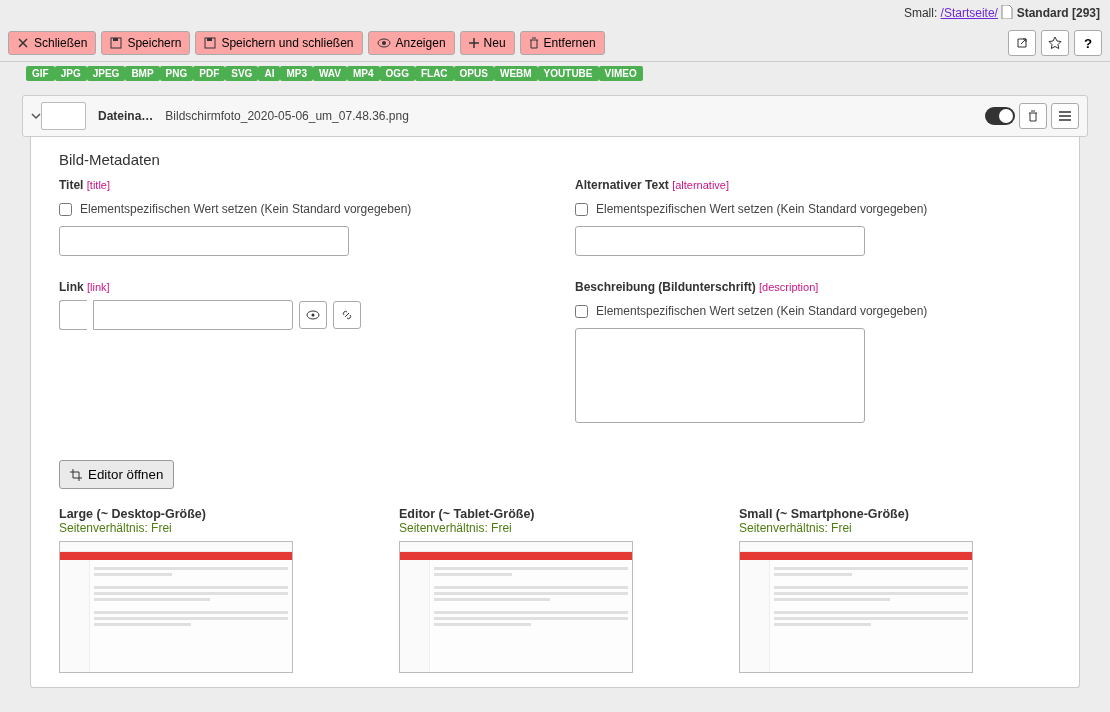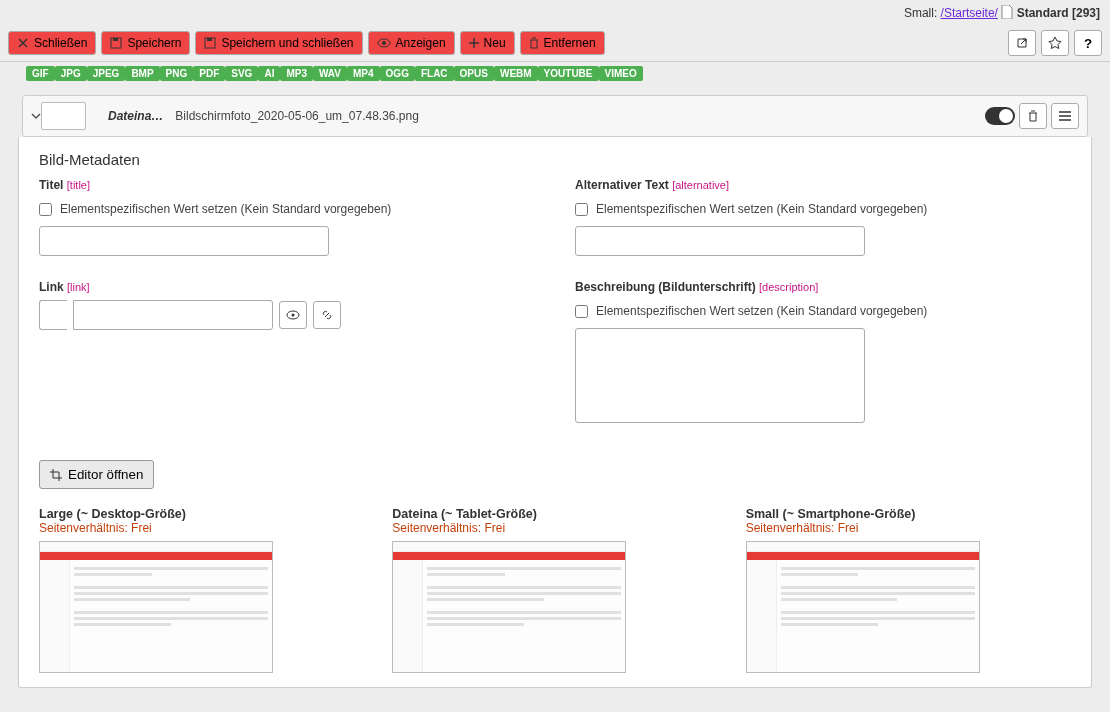--- a/index.html
+++ b/index.html
@@ -1,47 +1,47 @@
 <!DOCTYPE html>
 <html><head>
 <meta charset="utf-8">
 <style>
 * { box-sizing: border-box; margin: 0; padding: 0; }
 body { font-family: Arial, Helvetica, sans-serif; font-size: 12px; background: #ededed; color: #333; width: 1110px; height: 712px; overflow: hidden; }
 .breadcrumb { text-align: right; padding: 5px 10px; font-size: 12px; }
 .breadcrumb a { color: #6d28d9; text-decoration: underline; }
 .toolbar { display: flex; align-items: center; padding: 5px 8px; gap: 5px; border-bottom: 1px solid #ccc; }
-.tb-btn { display: inline-flex; align-items: center; gap: 5px; padding: 4px 8px; background: #ef4444; border: 1px solid #aaa; border-radius: 3px; cursor: pointer; font-size: 12px; }
+.tb-btn { display: inline-flex; align-items: center; gap: 5px; padding: 4px 8px; background: #fca5a5; border: 1px solid #aaa; border-radius: 3px; cursor: pointer; font-size: 12px; }
 .tb-right { margin-left: auto; display: flex; gap: 5px; }
 .sq-btn { width: 28px; height: 26px; display: inline-flex; align-items: center; justify-content: center; background: #fff; border: 1px solid #aaa; border-radius: 3px; cursor: pointer; }
 .content { padding: 0 10px; }
 .tags { display: flex; flex-wrap: wrap; gap: 0; padding: 4px 16px; }
 .tag { background: #4caf50; color: #fff; font-size: 10px; font-weight: bold; padding: 2px 6px; border-radius: 2px; }
 .file-bar { display: flex; align-items: center; padding: 6px 8px; border: 1px solid #ccc; border-radius: 3px; margin: 10px 12px 0; background: #f7f7f7; }
-.file-bar .label { font-weight: bold; margin: 0 12px 0 16px; font-style: italic; }
+.file-bar .label { font-weight: bold; margin: 0 12px 0 6px; }
 .file-bar .fname { color: #444; }
 .file-bar .right { margin-left: auto; display: flex; gap: 4px; align-items: center; }
 .thumb { width: 45px; height: 28px; background: #fff; border: 1px solid #bbb; border-radius: 2px; margin-right: 6px; display:inline-block; position:relative; }
-.panel { border: 1px solid #ccc; border-top: none; border-radius: 0 0 3px 3px; margin: 0 8px; padding: 14px 20px; background: #fff; }
+.panel { border: 1px solid #ccc; border-top: none; border-radius: 0 0 3px 3px; margin: 0 20px; padding: 14px 28px; background: #fff; }
 .section-title { font-size: 15px; margin-bottom: 10px; }
 .grid { display: grid; grid-template-columns: 1fr 1fr; gap: 24px 40px; }
 .fld-label { font-weight: bold; font-size: 12px; margin-bottom: 6px; }
 .code { color: #c71585; font-weight: normal; font-size: 11px; }
 .chk-row { display: flex; align-items: center; gap: 8px; margin: 10px 0; font-size: 12px; color: #444; }
 .txt-in { width: 290px; height: 30px; border: 1px solid #aaa; border-radius: 3px; background: #fff; }
 .txt-area { width: 290px; height: 95px; border: 1px solid #aaa; border-radius: 3px; background: #fff; resize: none; }
 .link-row { display: flex; align-items: center; gap: 6px; }
 .link-prefix { width: 28px; height: 30px; border: 1px solid #aaa; border-right: none; border-radius: 3px 0 0 3px; background: #fff; }
 .link-in { width: 200px; height: 30px; border: 1px solid #aaa; border-radius: 0 3px 3px 0; background: #fff; }
 .sm-btn { width: 28px; height: 28px; border: 1px solid #aaa; border-radius: 3px; background: #fff; cursor: pointer; display: inline-flex; align-items: center; justify-content: center; }
 .editor-btn { display: inline-flex; align-items: center; gap: 6px; padding: 6px 10px; background: #eaeaea; border: 1px solid #999; border-radius: 3px; cursor: pointer; margin-top: 10px; }
 .previews { display: flex; gap: 28px; margin-top: 18px; }
 .pv { flex: 1; }
 .pv-title { font-weight: bold; font-size: 12.5px; }
-.pv-sub { font-size: 12px; color: #c2410c; margin-bottom: 6px; }
+.pv-sub { font-size: 12px; color: #4d7c0f; margin-bottom: 6px; }
 .pv-img { width: 234px; height: 132px; border: 1px solid #bbb; background: #fff; position: relative; overflow:hidden; }
 .pv-img .topdots{height:10px;background:#fafafa;border-bottom:1px solid #eee;}
 .pv-img .redbar{height:8px;background:#e53935;}
 .pv-img .body{position:absolute;left:0;right:0;top:18px;bottom:0;display:flex;}
 .pv-img .side{width:30px;background:#fafafa;border-right:1px solid #eee;}
 .pv-img .main{flex:1;background:#fdfdfd;padding:4px;}
 .pv-img .line{height:3px;background:#e0e0e0;margin:3px 0;}
 .toggle-sw{width:30px;height:18px;border-radius:9px;background:#333;position:relative;display:inline-block;}
 .toggle-sw::after{content:'';width:14px;height:14px;border-radius:50%;background:#fff;position:absolute;top:2px;right:2px;}
 svg{display:block}
@@ -246,21 +246,21 @@
                   <div class="line"></div>
                   <div class="line" style="width:60%"></div>
                   <div class="line" style="margin-top:10px"></div>
                   <div class="line"></div>
                   <div class="line" style="width:50%"></div>
                 </div>
               </div>
             </div>
           </div>
           <div class="pv">
-            <div class="pv-title">Dateina (~ Tablet-Größe)</div>
+            <div class="pv-title">Editor (~ Tablet-Größe)</div>
             <div class="pv-sub">Seitenverhältnis: Frei</div>
             <div class="pv-img">
               <div class="topdots"></div>
               <div class="redbar"></div>
               <div class="body">
                 <div class="side"></div>
                 <div class="main">
                   <div class="line"></div>
                   <div class="line" style="width:40%"></div>
                   <div class="line" style="margin-top:10px"></div>

